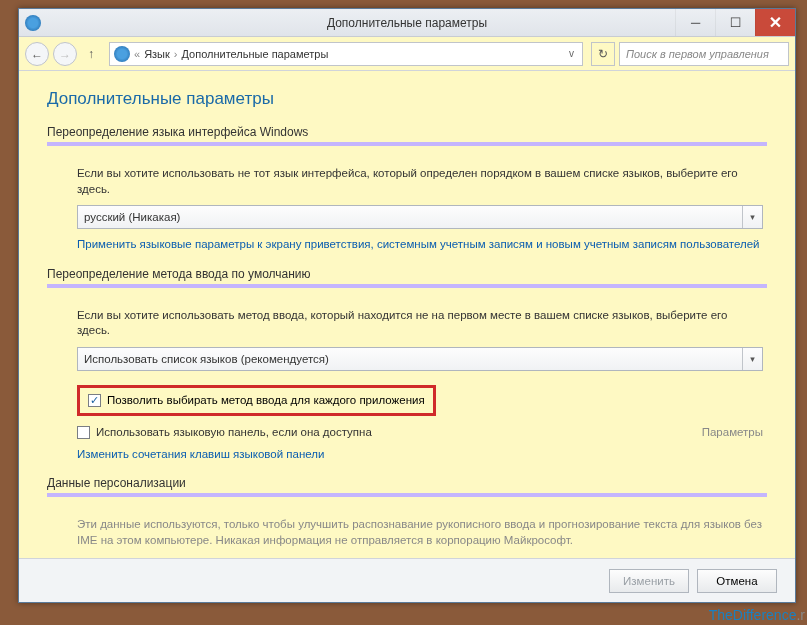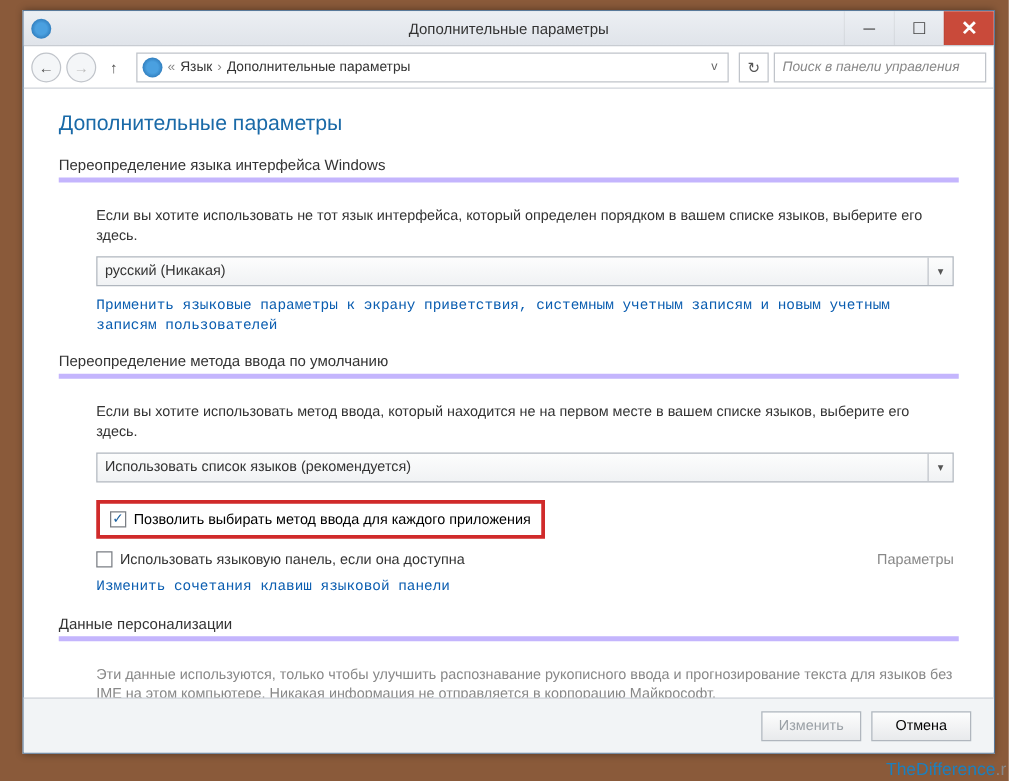--- a/index.html
+++ b/index.html
@@ -11,21 +11,21 @@
     height: 625px;
     overflow: hidden;
     position: relative;
   }
   .window {
     position: absolute;
     left: 18px;
     top: 8px;
     width: 778px;
     height: 595px;
-    background: #ffffff;
+    background: #fef9c3;
     border: 1px solid #5a7a9a;
     box-shadow: 0 0 6px rgba(0,0,0,0.4);
     display: flex;
     flex-direction: column;
   }
   .titlebar {
     height: 28px;
     background: linear-gradient(#eceff3,#e0e4ea);
     border-bottom: 1px solid #c8ccd2;
     display: flex;
@@ -176,21 +176,20 @@
     border-left: 1px solid #c0c4ca;
     display: flex; align-items:center; justify-content:center;
     color: #555;
     font-size: 9px;
   }
   .link {
     color: #0a5db0;
     font-size: 11.5px;
     line-height: 1.35;
     cursor: pointer;
-    font-family: Liberation Mono, monospace;
   }
   .checkbox-row {
     display: flex;
     align-items: center;
     gap: 6px;
     font-size: 11.5px;
     color: #333;
     margin-bottom: 8px;
   }
   .chk {
@@ -278,21 +277,21 @@
     <div class="breadcrumb">
       <div class="bc-icon"></div>
       <span class="bc-sep">«</span>
       <span>Язык</span>
       <span class="bc-sep">›</span>
       <span>Дополнительные параметры</span>
       <span class="bc-drop">v</span>
     </div>
     <div class="refresh-btn">↻</div>
     <div class="search-box">
-      <span>Поиск в панели управления</span>
+      <span>Поиск в первом управления</span>
     </div>
   </div>
 
   <div class="content">
     <div class="page-title">Дополнительные параметры</div>
 
     <div class="section">
       <div class="section-header">Переопределение языка интерфейса Windows</div>
       <div class="section-body">
         <div class="instr">Если вы хотите использовать не тот язык интерфейса, который определен порядком в вашем списке языков, выберите его здесь.</div>

